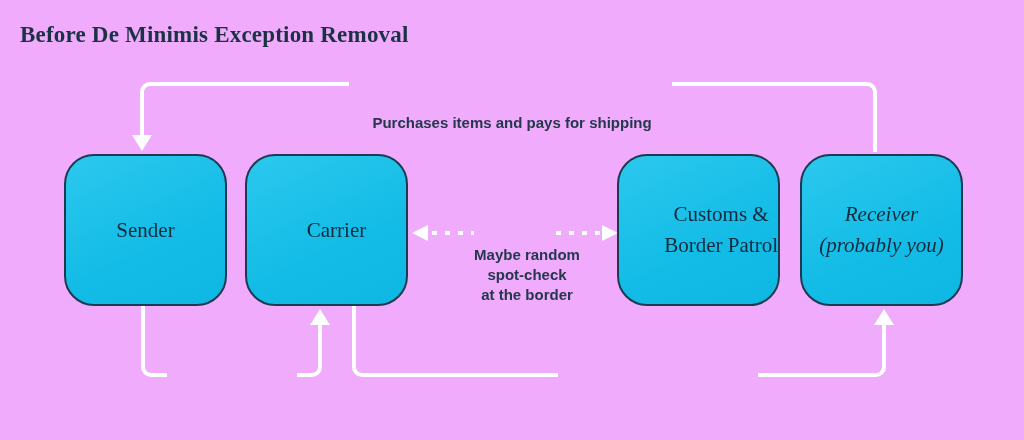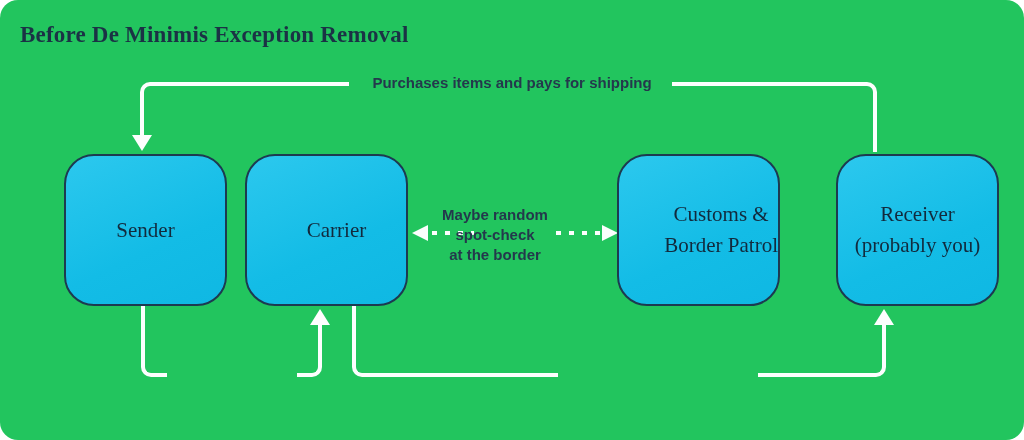--- a/index.html
+++ b/index.html
@@ -1,22 +1,21 @@
 <!DOCTYPE html>
 <html><head>
 <meta charset="utf-8">
 <style>
   html,body{margin:0;padding:0;}
   .stage{
     position:relative;
     width:1024px;height:440px;
-    background:#22c55e;
+    background:#f0abfc;
     overflow:hidden;
     font-family:"Liberation Sans", sans-serif;
-    border-radius:18px;
   }
   .title{
     position:absolute;left:20px;top:22px;margin:0;
     font-family:"Liberation Serif", serif;
     font-weight:bold;font-size:23px;letter-spacing:.2px;
     color:#1b3245;
   }
   
   .node{
     position:absolute;top:154px;width:163px;height:152px;
@@ -26,21 +25,21 @@
     display:flex;align-items:center;justify-content:center;
   }
   .node-label{
     font-family:"Liberation Serif", serif;
     font-size:21px;color:#122a3d;text-align:center;
     line-height:31px;white-space:pre-line;
   }
   .n-sender{left:64px;}
   .n-carrier{left:245px;padding-left:20px;}
   .n-customs{left:617px;justify-content:flex-end;}
-  .n-receiver{left:836px;}
+  .n-receiver{left:800px;font-style:italic;}
   
   .pipe{position:absolute;box-sizing:border-box;}
   .tl-corner{left:140px;top:82px;width:209px;height:56px;
     border-top:4px solid #fdfefe;border-left:4px solid #fdfefe;border-top-left-radius:10px;}
   .tr-corner{left:672px;top:82px;width:205px;height:70px;
     border-top:4px solid #fdfefe;border-right:4px solid #fdfefe;border-top-right-radius:10px;}
   .bl-corner{left:141px;top:306px;width:26px;height:71px;
     border-left:4px solid #fdfefe;border-bottom:4px solid #fdfefe;border-bottom-left-radius:10px;}
   .bl2-corner{left:297px;top:320px;width:25px;height:57px;
     border-right:4px solid #fdfefe;border-bottom:4px solid #fdfefe;border-bottom-right-radius:10px;}
@@ -62,24 +61,24 @@
     border-top:8px solid transparent;border-bottom:8px solid transparent;border-left:16px solid #fdfefe;}
   
   .dash{position:absolute;top:231px;height:4px;
     background:repeating-linear-gradient(90deg,#fdfefe 0 5px,transparent 5px 13px);}
   .dash-l{left:432px;width:42px;}
   .dash-r{left:556px;width:44px;}
   
   .edge-label{
     position:absolute;text-align:center;
     font-weight:bold;font-size:15px;color:#24384c;
-    white-space:pre-line;line-height:18px;
+    white-space:pre-line;line-height:18px;margin-top:40px;
   }
   .lbl-purchases{left:362px;top:74px;width:300px;}
-  .lbl-spotcheck{left:420px;top:205px;width:150px;line-height:20px;}
+  .lbl-spotcheck{left:452px;top:205px;width:150px;line-height:20px;}
   .lbl-dropsoff{left:158px;top:343px;width:150px;line-height:21px;}
   .lbl-delivers{left:560px;top:366px;width:196px;}
 </style>
 </head>
 <body>
 
 <div class="stage">
 
   <h1 class="title">Before De Minimis Exception Removal</h1>
 

